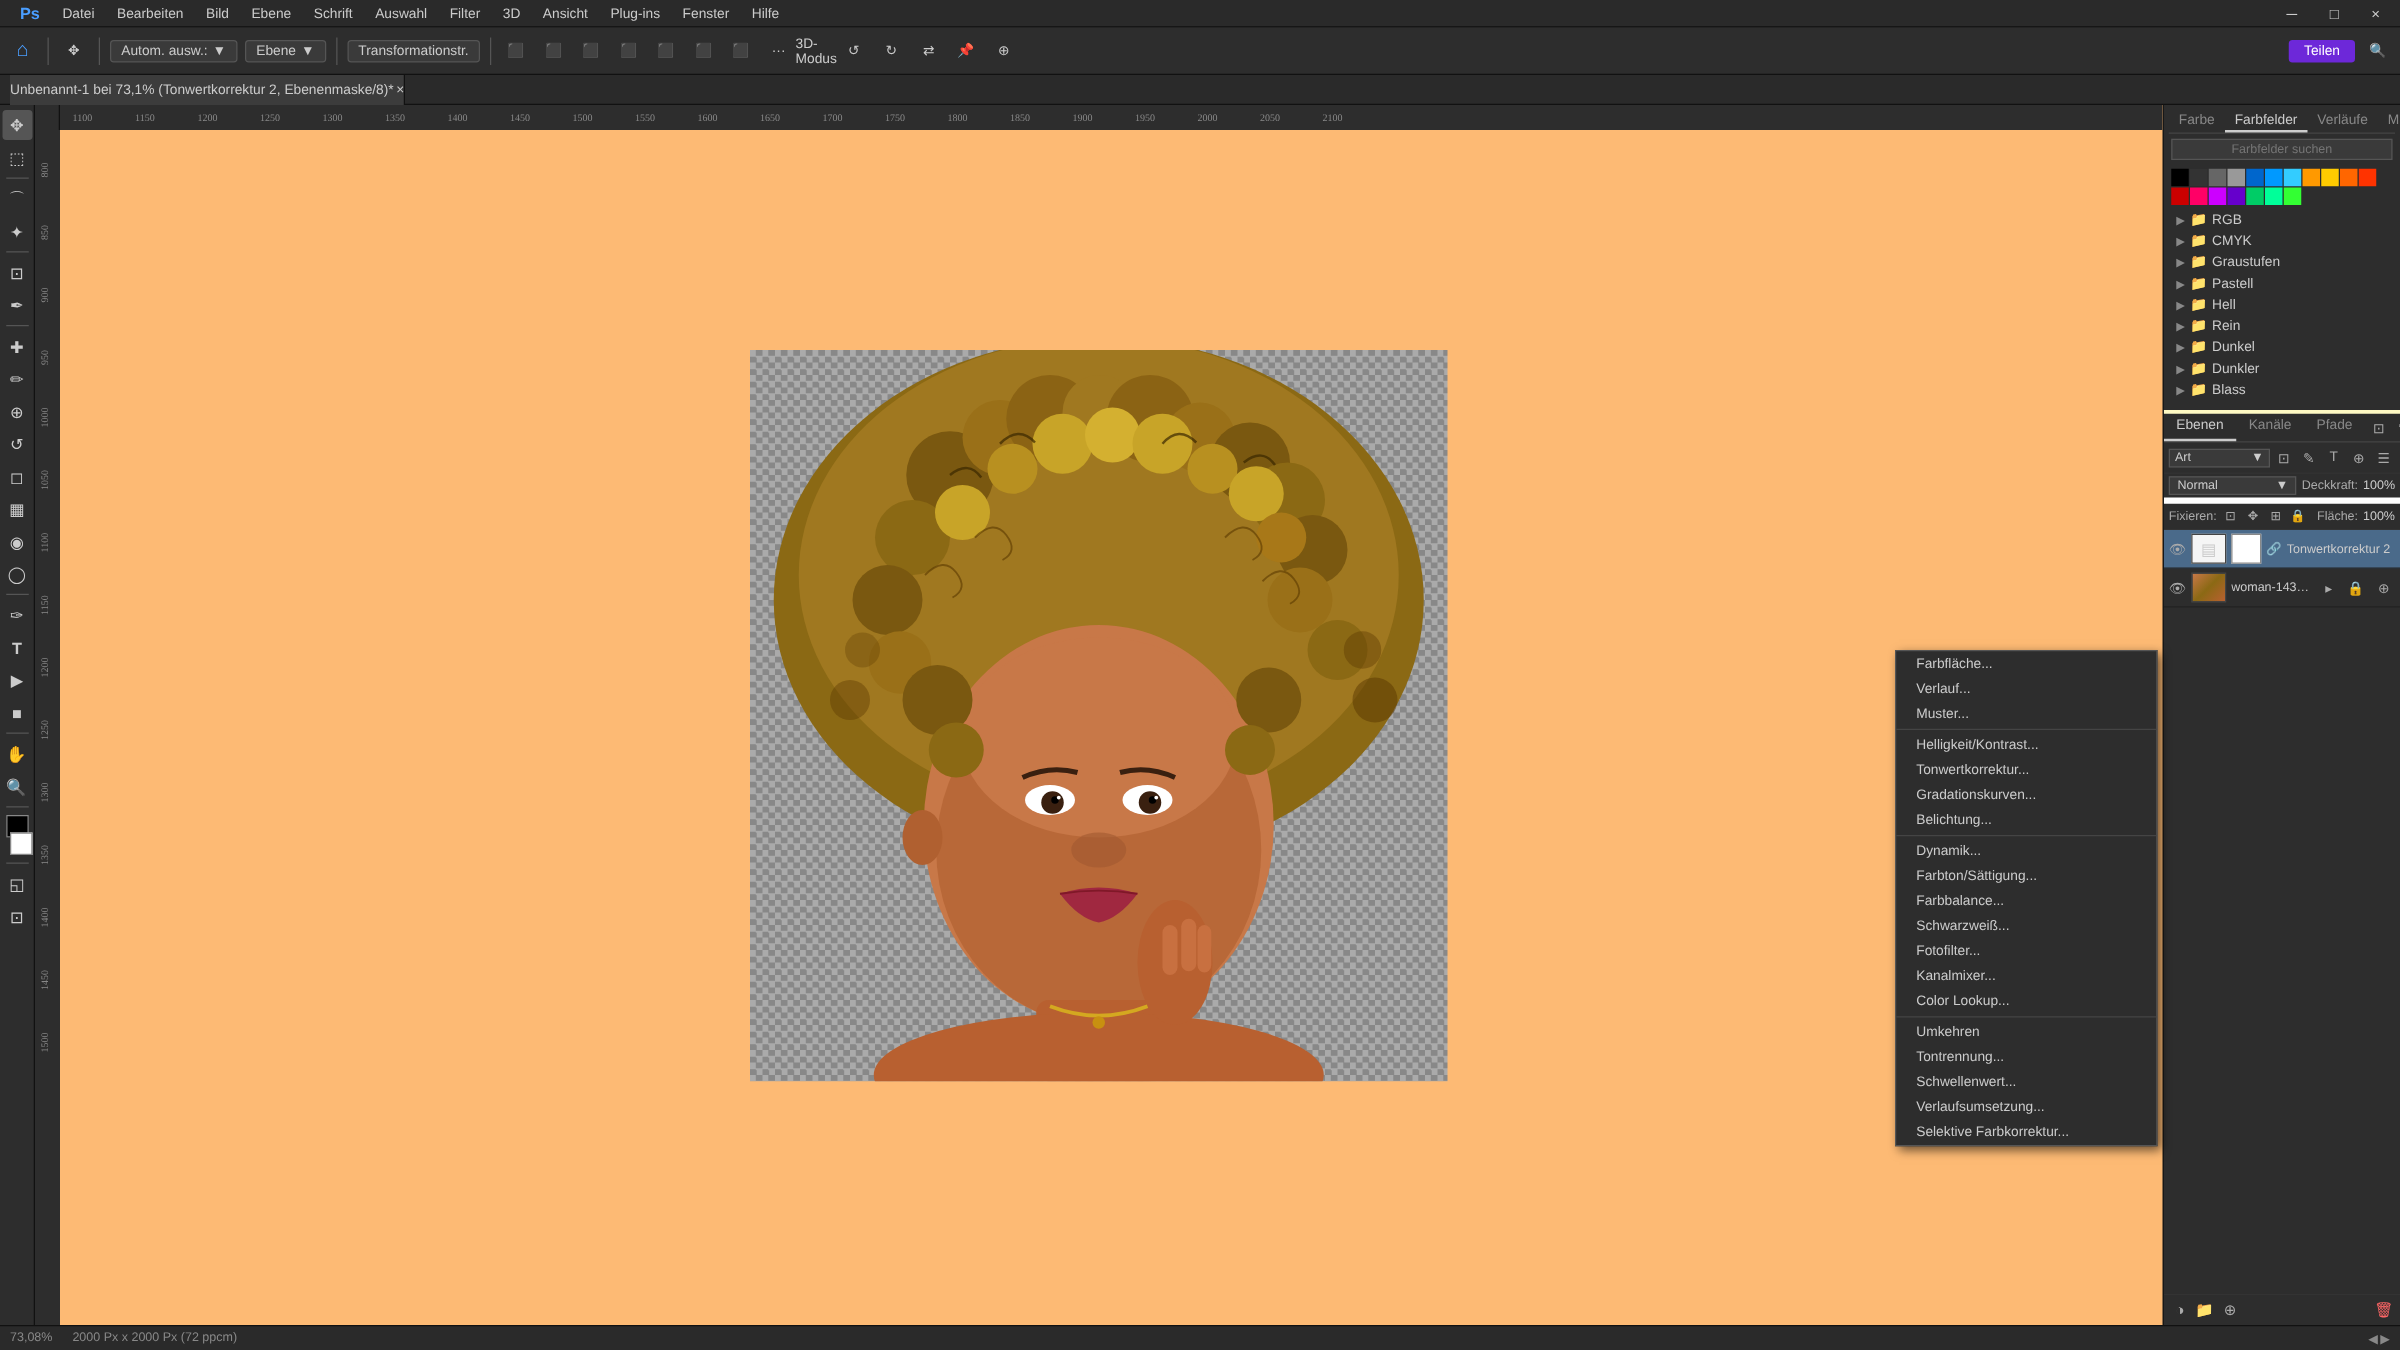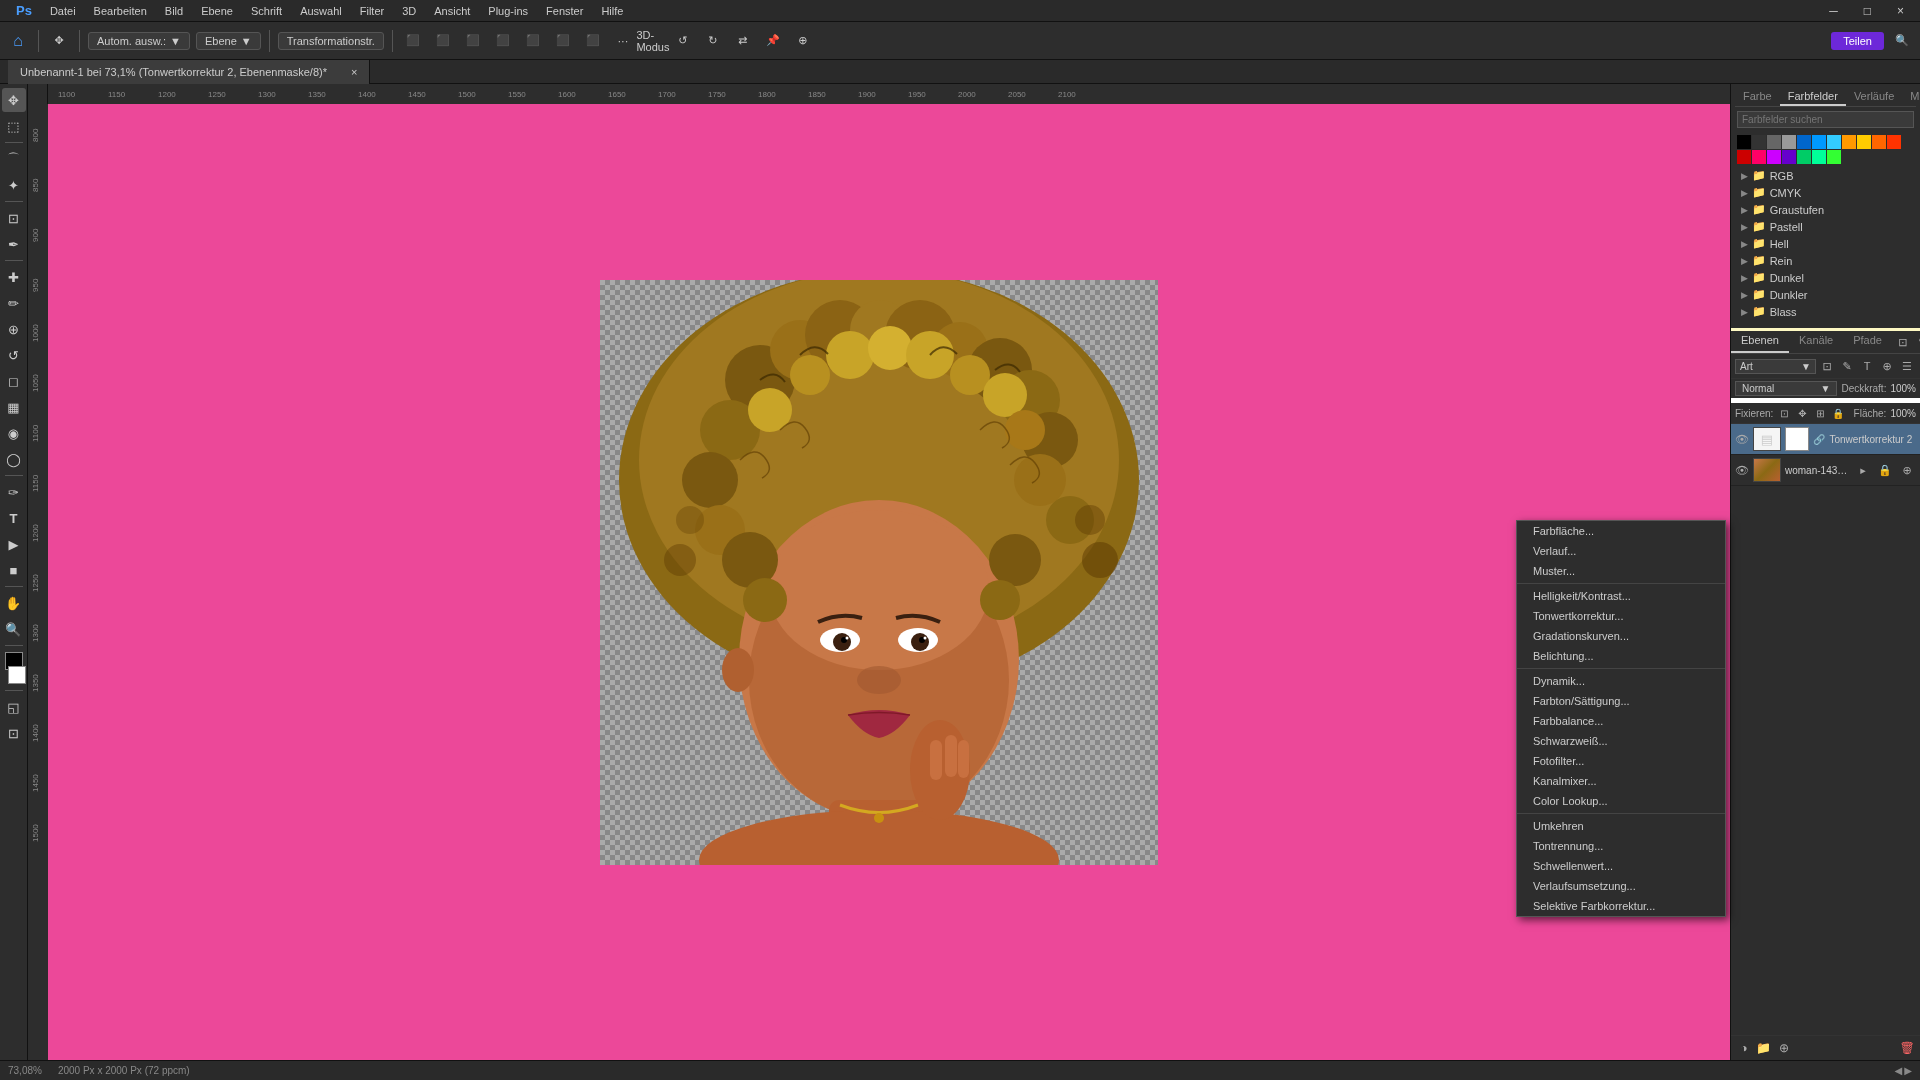--- a/index.html
+++ b/index.html
@@ -19,49 +19,49 @@
     }
     .toolbar-sep { width: 1px; height: 22px; background: #555; margin: 0 2px; }
     .toolbar-btn { width: 24px; height: 24px; display: flex; align-items: center; justify-content: center; cursor: pointer; border-radius: 3px; }
     .dropdown-btn { background: #3a3a3a; border: 1px solid #555; padding: 2px 8px; border-radius: 3px; cursor: pointer; color: #ccc; font-size: 11px; display: flex; align-items: center; gap: 4px; }
 
     
     #doc-tab {
       width: 100%; height: 24px; background: #2a2a2a; display: flex; align-items: center;
       padding: 0 8px; border-bottom: 1px solid #111;
     }
-    .doc-tab-item { padding: 2px 12px; background: #3c3c3c; border-right: 1px solid #111; color: #ccc; font-size: 11px; cursor: pointer; display: flex; align-items: center; gap: 24px; height: 24px; }
+    .doc-tab-item { padding: 2px 0; background: #3c3c3c; border-right: 1px solid #111; color: #ccc; font-size: 11px; cursor: pointer; display: flex; align-items: center; gap: 2px; height: 24px; }
 
     
     #main-layout { display: flex; width: 100%; height: calc(1080px - 22px - 38px - 24px - 20px); }
 
     
     #left-tools {
       width: 28px; background: #2d2d2d; border-right: 1px solid #111;
       display: flex; flex-direction: column; align-items: center; padding: 4px 0; gap: 2px;
     }
     .tool-btn { width: 24px; height: 24px; display: flex; align-items: center; justify-content: center; cursor: pointer; border-radius: 3px; color: #ccc; font-size: 13px; }
     .tool-btn:hover, .tool-btn.active { background: #555; }
     .tool-sep { width: 18px; height: 1px; background: #555; margin: 2px 0; }
 
     
     #canvas-area {
-      flex: 1; background: #ec4899; position: relative; overflow: hidden;
+      flex: 1; background: #fdba74; position: relative; overflow: hidden; font-family: Liberation Serif, serif;
     }
     #ruler-v { position: absolute; top: 0; left: 0; width: 20px; bottom: 0; background: #2d2d2d; border-right: 1px solid #111; }
 
     
     #right-panel { width: 190px; background: #2d2d2d; border-left: 1px solid #111; display: flex; flex-direction: column; overflow: hidden; }
 
     
     #color-panel { padding: 4px; border-bottom: 3px solid #fef9c3; }
     #color-panel-tabs { display: flex; border-bottom: 1px solid #444; }
     .cp-tab { font-size: 11px; padding: 2px 8px; cursor: pointer; color: #888; }
     .cp-tab.active { color: #ccc; border-bottom: 2px solid #ccc; }
-    #swatch-search { width: 100%; background: #3a3a3a; border: 1px solid #555; color: #ccc; font-size: 10px; padding: 2px 4px; margin-bottom: 4px; }
+    #swatch-search { width: 100%; background: #3a3a3a; border: 1px solid #555; color: #ccc; font-size: 10px; padding: 2px 4px; margin-bottom: 4px; text-align: center; }
     #color-folders { font-size: 11px; }
     .color-folder-row { display: flex; align-items: center; gap: 4px; padding: 2px 4px; cursor: pointer; }
     .folder-icon { color: #aaa; font-size: 11px; }
     .folder-arrow { color: #888; font-size: 9px; }
 
     
     #layers-panel { flex: 1; display: flex; flex-direction: column; overflow: hidden; }
     #layers-tabs { display: flex; border-bottom: 1px solid #444; }
     .l-tab { font-size: 11px; padding: 3px 10px; cursor: pointer; color: #888; }
     .l-tab.active { color: #ccc; border-bottom: 2px solid #ccc; }

